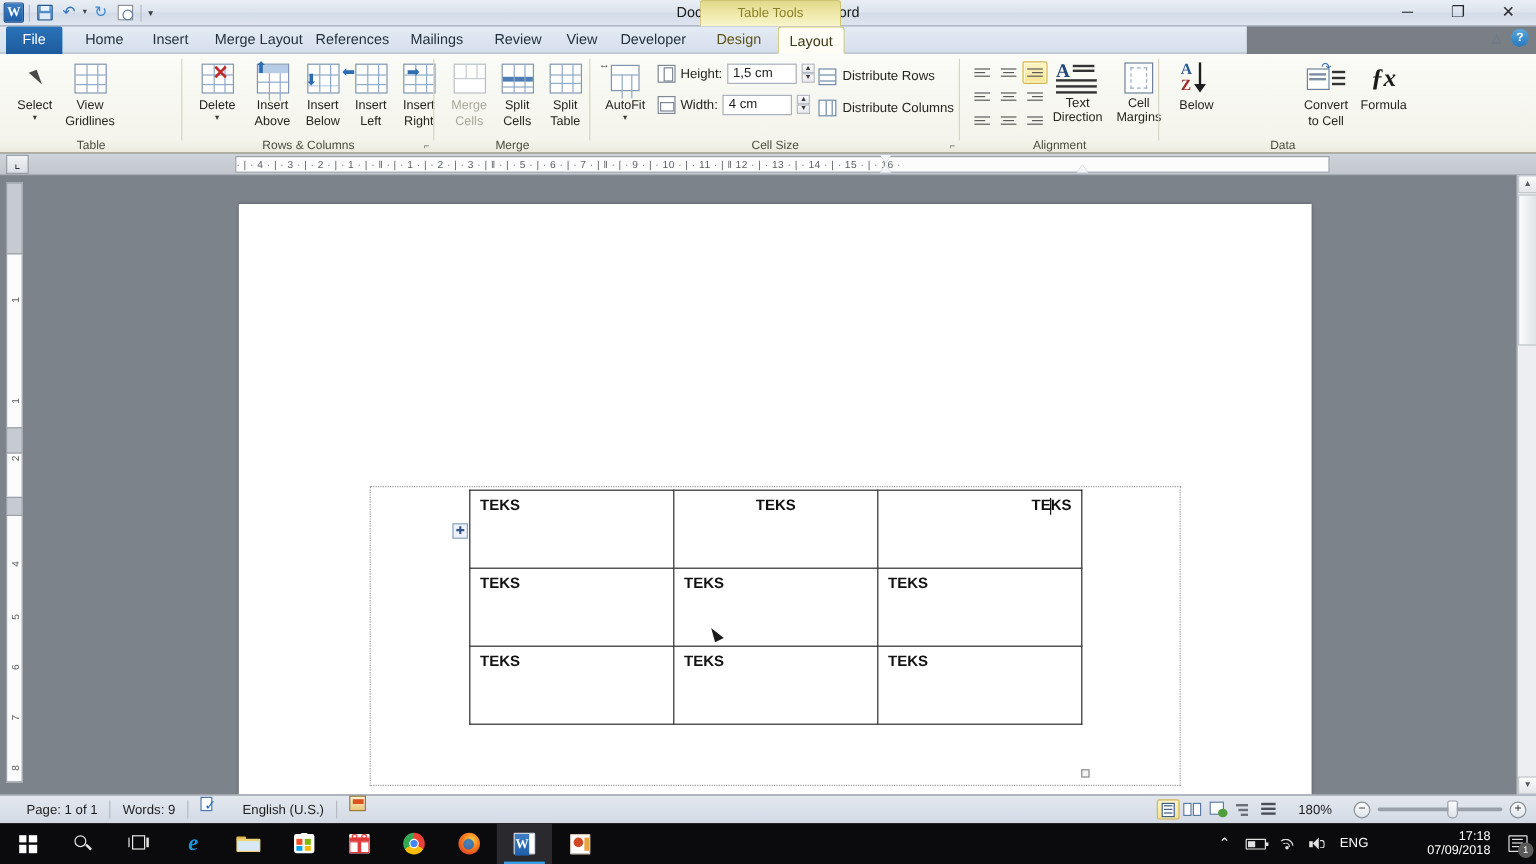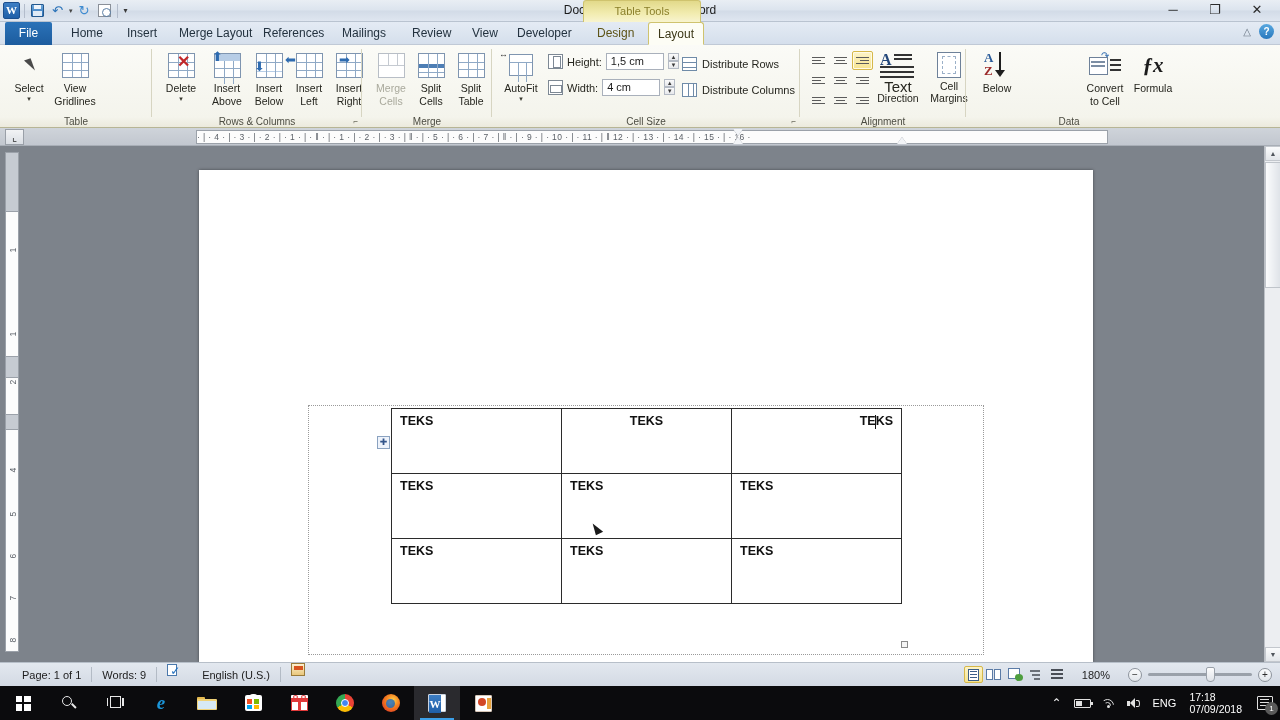--- a/index.html
+++ b/index.html
@@ -52,21 +52,21 @@
   .ctxhdr {
     position: absolute; top: 0px; left: 583px; width: 118px; height: 22px;
     background: linear-gradient(to bottom, #e2d98a 0%, #f2ecb0 60%, #f8f4cf 100%);
     border: 1px solid #cfc36e; border-bottom: none;
     border-radius: 3px 3px 0 0;
     text-align: center; font-size: 11px; color: #8a7f2a; line-height: 21px;
   }
 
   
   .tabstrip {
-    position: absolute; top: 22px; left: 0; width: 1280px; height: 23px;
+    position: absolute; top: 22px; left: 0; width: 1039px; height: 23px;
     background: linear-gradient(to bottom,#e4ebf4,#d5dfec);
     border-bottom: 1px solid #c0c9d6;
   }
   .tab {
     position: absolute; top: 0px; height: 23px; line-height: 23px;
     font-size: 12px; color: #23323f; padding: 0 9px; cursor: default;
   }
   .tab.file {
     background: linear-gradient(to bottom,#2a72b8,#1d5c9e);
     color: #fff; border-radius: 2px 2px 0 0;
@@ -249,21 +249,21 @@
     position:absolute; top:686px; left:0; width:1280px; height:34px;
     background:#0b0b0d; display:flex; align-items:center;
   }
   .tbitem { width:46px; height:34px; display:flex; align-items:center; justify-content:center; position:relative; cursor:default; }
   .tbitem.active { background:#2a2a2e; }
   .tbitem.active::after { content:""; position:absolute; bottom:0; left:6px; right:6px; height:2px; background:#3b9fe8; }
   .winlogo { width:15px; height:15px; display:grid; grid-template-columns:1fr 1fr; grid-template-rows:1fr 1fr; gap:2px; }
   .winlogo i { background:#fff; display:block; }
   .tray { position:absolute; right:0; top:0; height:34px; display:flex; align-items:center; color:#fff; font-size:11px; }
   .trayicon { width:26px; height:34px; display:flex; align-items:center; justify-content:center; font-size:12px; color:#e9e9e9; }
-  .clock { text-align:left; line-height:12px; padding:0 8px; font-size:10.5px; }
+  .clock { text-align:right; line-height:12px; padding:0 8px; font-size:10.5px;margin-left:36px; }
   .notif { width:30px; height:34px; display:flex; align-items:center; justify-content:center; position:relative; }
   .badge {
     position:absolute; right:2px; bottom:5px; width:13px; height:13px; border-radius:50%;
     background:#5a5a5a; color:#fff; font-size:8px; line-height:13px; text-align:center;
   }
 </style>
 </head>
 <body>
 
 <div class="app">
@@ -566,21 +566,21 @@
         <div class="ic" style="height:32px;display:flex;align-items:center;justify-content:center;">
           <div style="position:relative;width:36px;height:28px;">
             <div style="position:absolute;left:0;top:0;font:bold 16px 'Liberation Serif',serif;color:#23477a;">A</div>
             <div style="position:absolute;left:14px;top:3px;width:18px;height:1.5px;background:#333;"></div>
             <div style="position:absolute;left:14px;top:7px;width:18px;height:1.5px;background:#333;"></div>
             <div style="position:absolute;left:0;top:15px;width:34px;height:2px;background:#333;"></div>
             <div style="position:absolute;left:0;top:20px;width:34px;height:2px;background:#333;"></div>
             <div style="position:absolute;left:0;top:25px;width:34px;height:2px;background:#333;"></div>
           </div>
         </div>
-        <div class="lb" style="font-size:15px;color:#26261f;line-height:11.5px;">Text</div>
+        <div class="lb" style="font-size:11px;color:#26261f;line-height:11.5px;">Text</div>
         <div class="lb" style="font-size:10.5px;color:#26261f;line-height:11.5px;">Direction</div>
       </div>
       <div class="cellmarg">
         <div class="ic" style="height:32px;display:flex;align-items:center;justify-content:center;">
           <div style="width:24px;height:26px;border:1px solid #6e8199;background:#fff;position:relative;">
             <div style="position:absolute;left:4px;top:3px;right:4px;bottom:3px;border:1px dashed #9bb0c8;"></div>
           </div>
         </div>
         <div class="lb" style="font-size:10.5px;color:#26261f;line-height:11.5px;">Cell</div>
         <div class="lb" style="font-size:10.5px;color:#26261f;line-height:11.5px;">Margins</div>

